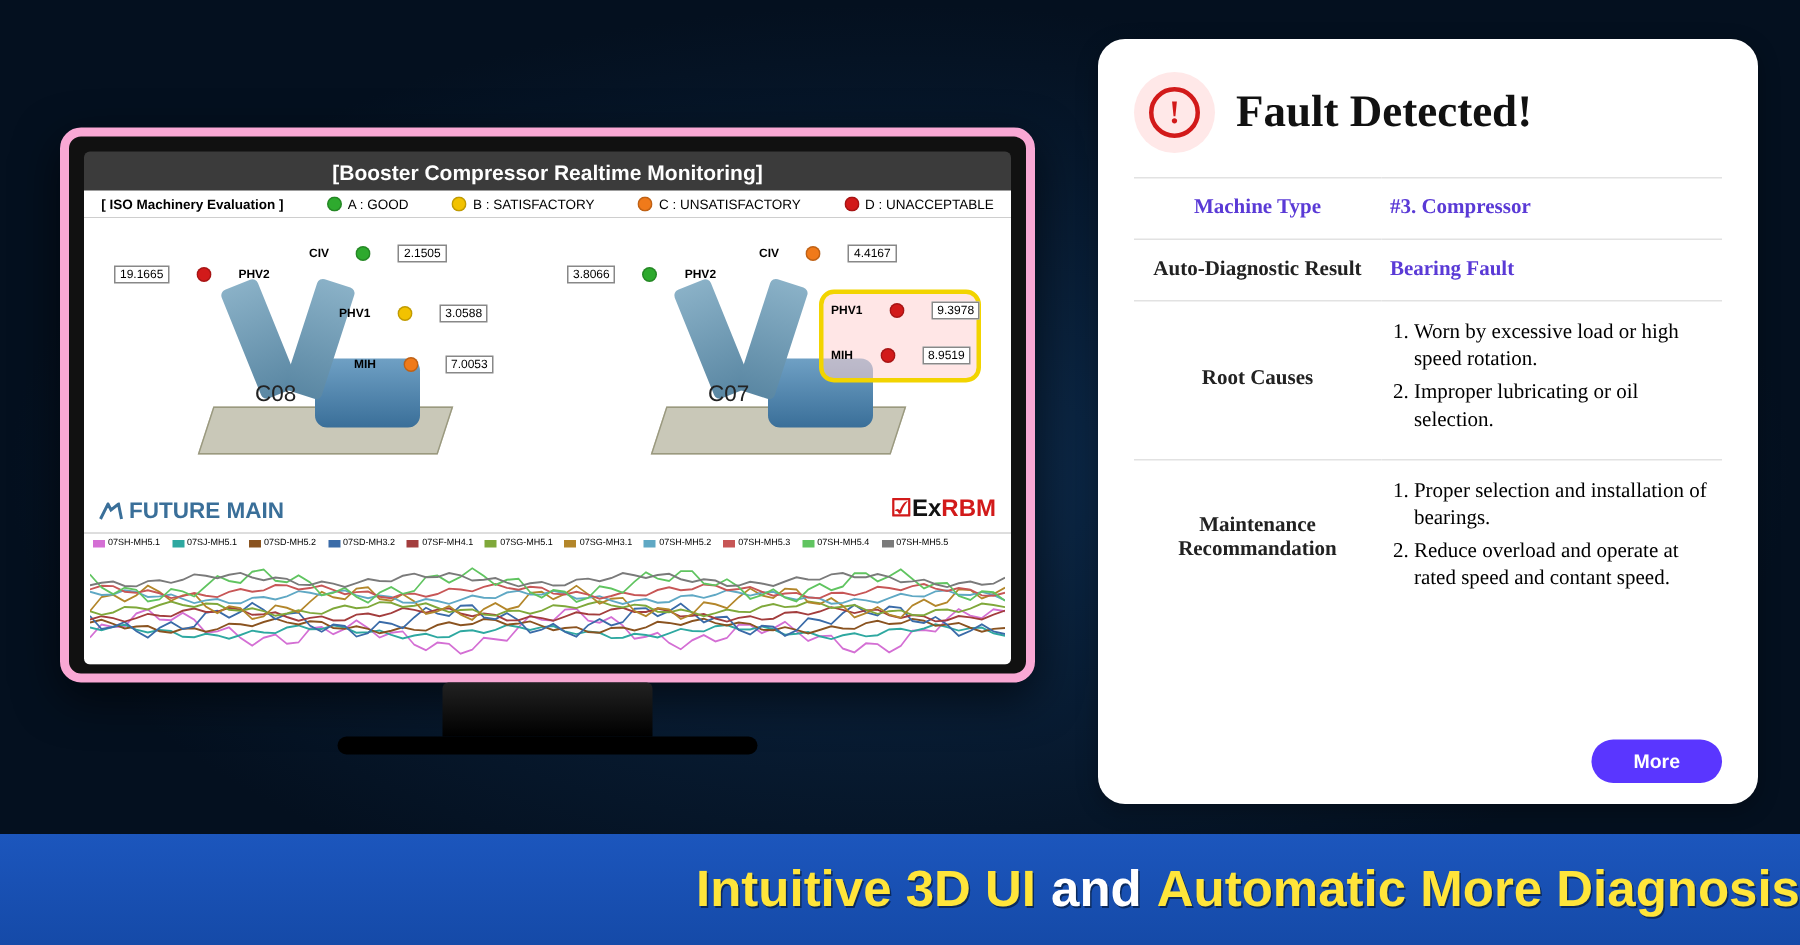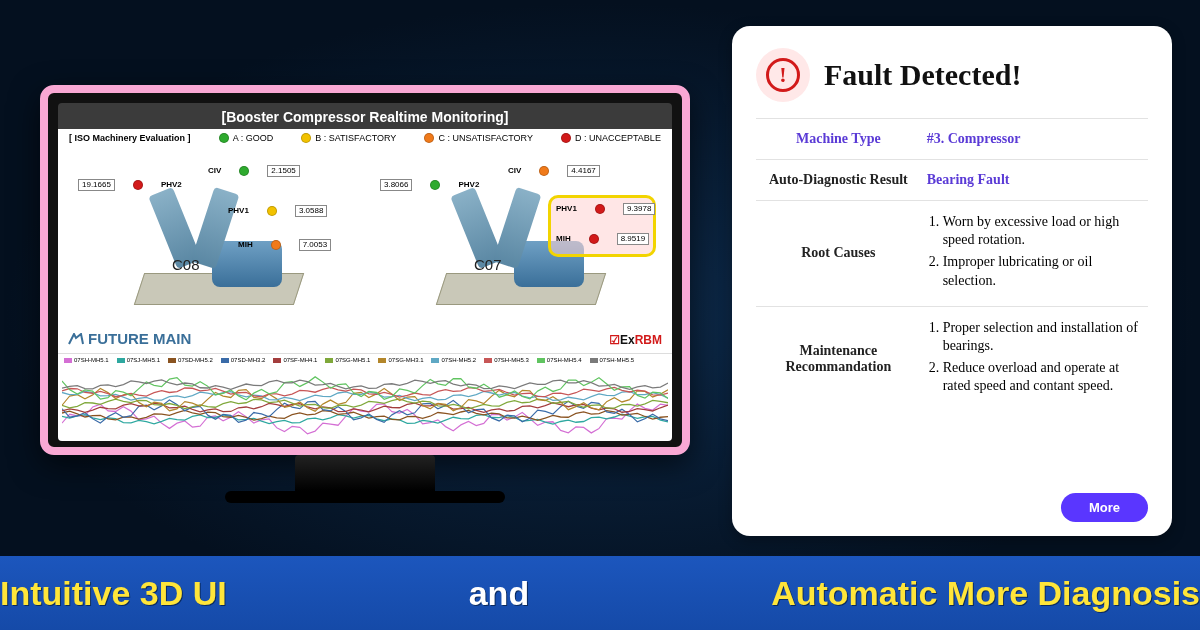--- a/index.html
+++ b/index.html
@@ -15,21 +15,21 @@
   
   .monitor-wrap {
     position: absolute;
     left: 40px; top: 85px;
     width: 650px; height: 420px;
   }
   .monitor-bezel {
     width: 650px; height: 370px;
     background: #111;
     border-radius: 14px;
-    border: 8px solid #f9a8d4;
+    border: 6px solid #f9a8d4;
     padding: 10px 10px 6px 10px;
     box-shadow: 0 10px 30px rgba(0,0,0,.6);
   }
   .monitor-stand {
     width: 140px; height: 36px;
     margin: 0 auto;
     background: linear-gradient(#222,#000);
     border-radius: 4px 4px 0 0;
   }
   .monitor-base {
@@ -135,21 +135,21 @@
     color: #3a6f99;
     font-weight: bold;
     font-size: 15px;
     display: flex; align-items: center; gap: 4px;
   }
   .brand-right {
     position: absolute;
     right: 10px; bottom: 6px;
     color: #111;
     font-weight: bold;
-    font-size: 12px;
+    font-size: 16px;
   }
   .brand-right .ck { color: #d21a1a; }
 
   
   .chart-strip {
     height: 88px;
     background: #fff;
     border-top: 1px solid #ddd;
     padding: 2px 4px 0 4px;
     display: flex; flex-direction: column;
@@ -233,21 +233,21 @@
     font-weight: bold;
     cursor: pointer;
   }
 
   
   .banner {
     position: absolute;
     left: 0; bottom: 0;
     width: 100%; height: 74px;
     background: linear-gradient(#1c56bd,#154aa8);
-    display: flex; align-items: center; justify-content: space-between;
+    display: flex; align-items: center; justify-content: flex-end;
     font-size: 34px;
     font-weight: bold;
     gap: 10px;
     font-family: Arial, sans-serif;
   }
   .banner .y { color: #ffe53a; text-shadow: 1px 1px 0 #0a2a5e; }
   .banner .w { color: #fff; text-shadow: 1px 1px 0 #0a2a5e; }
 </style>
 </head>
 <body>

